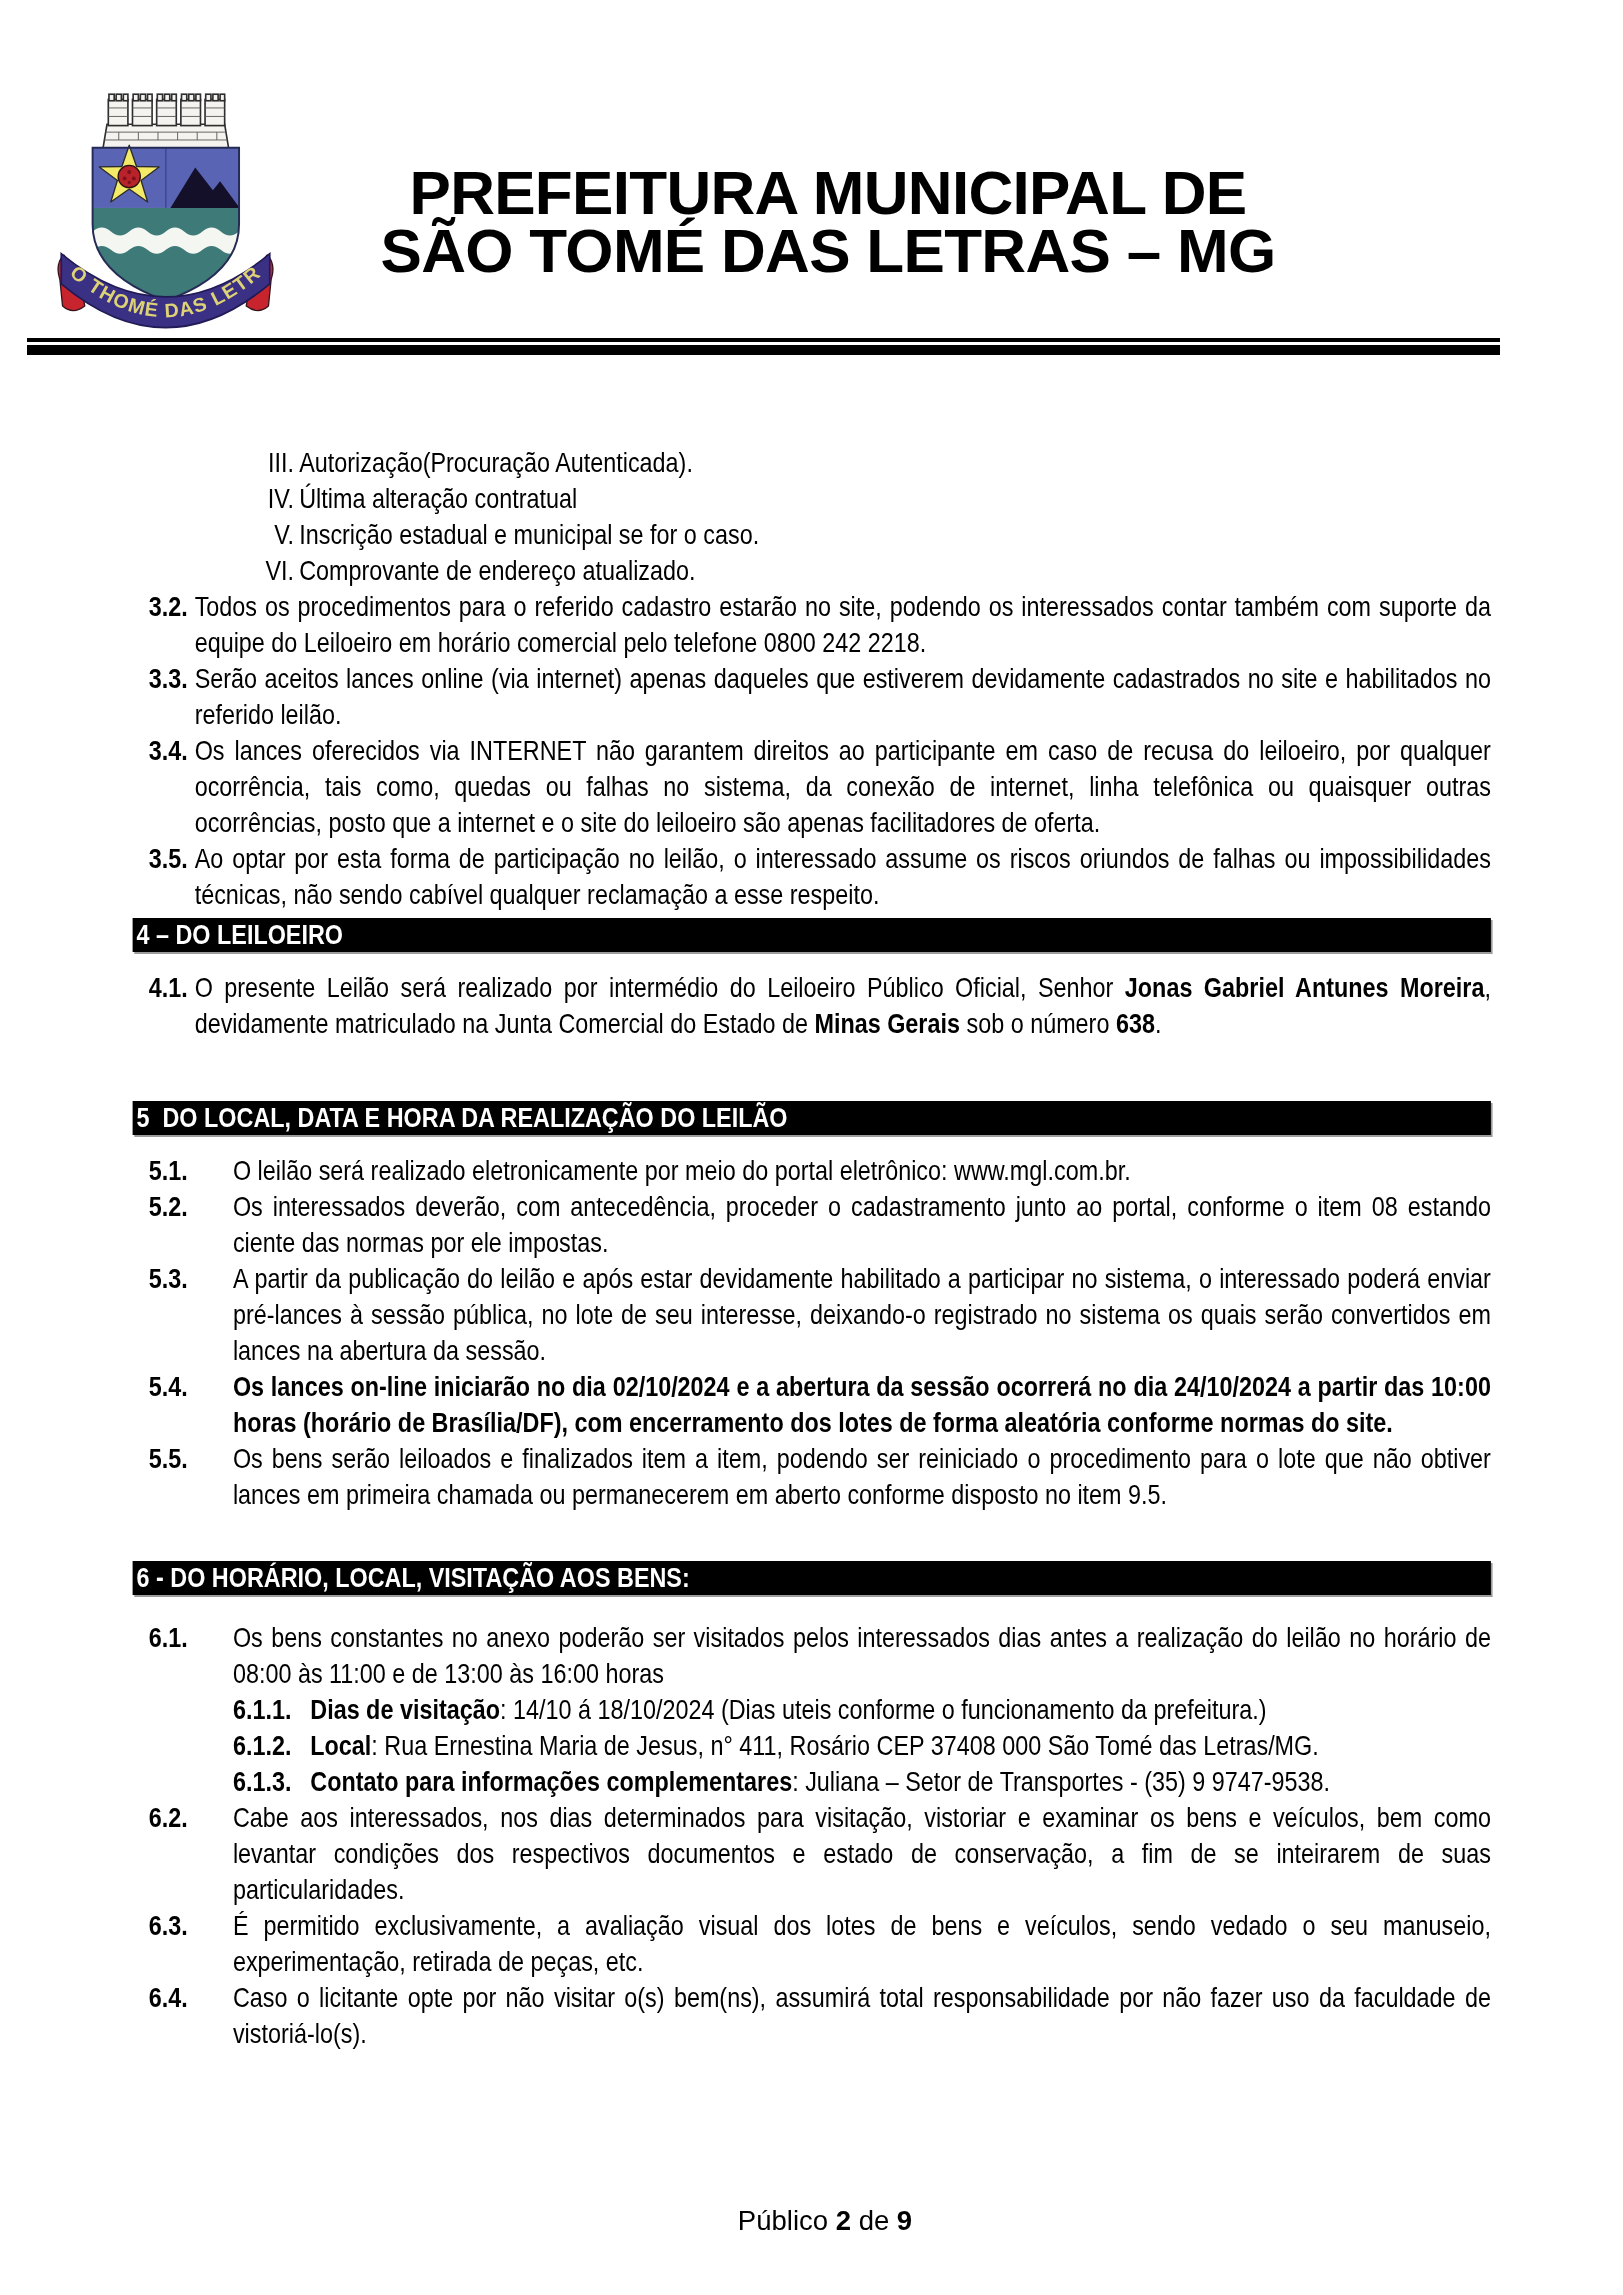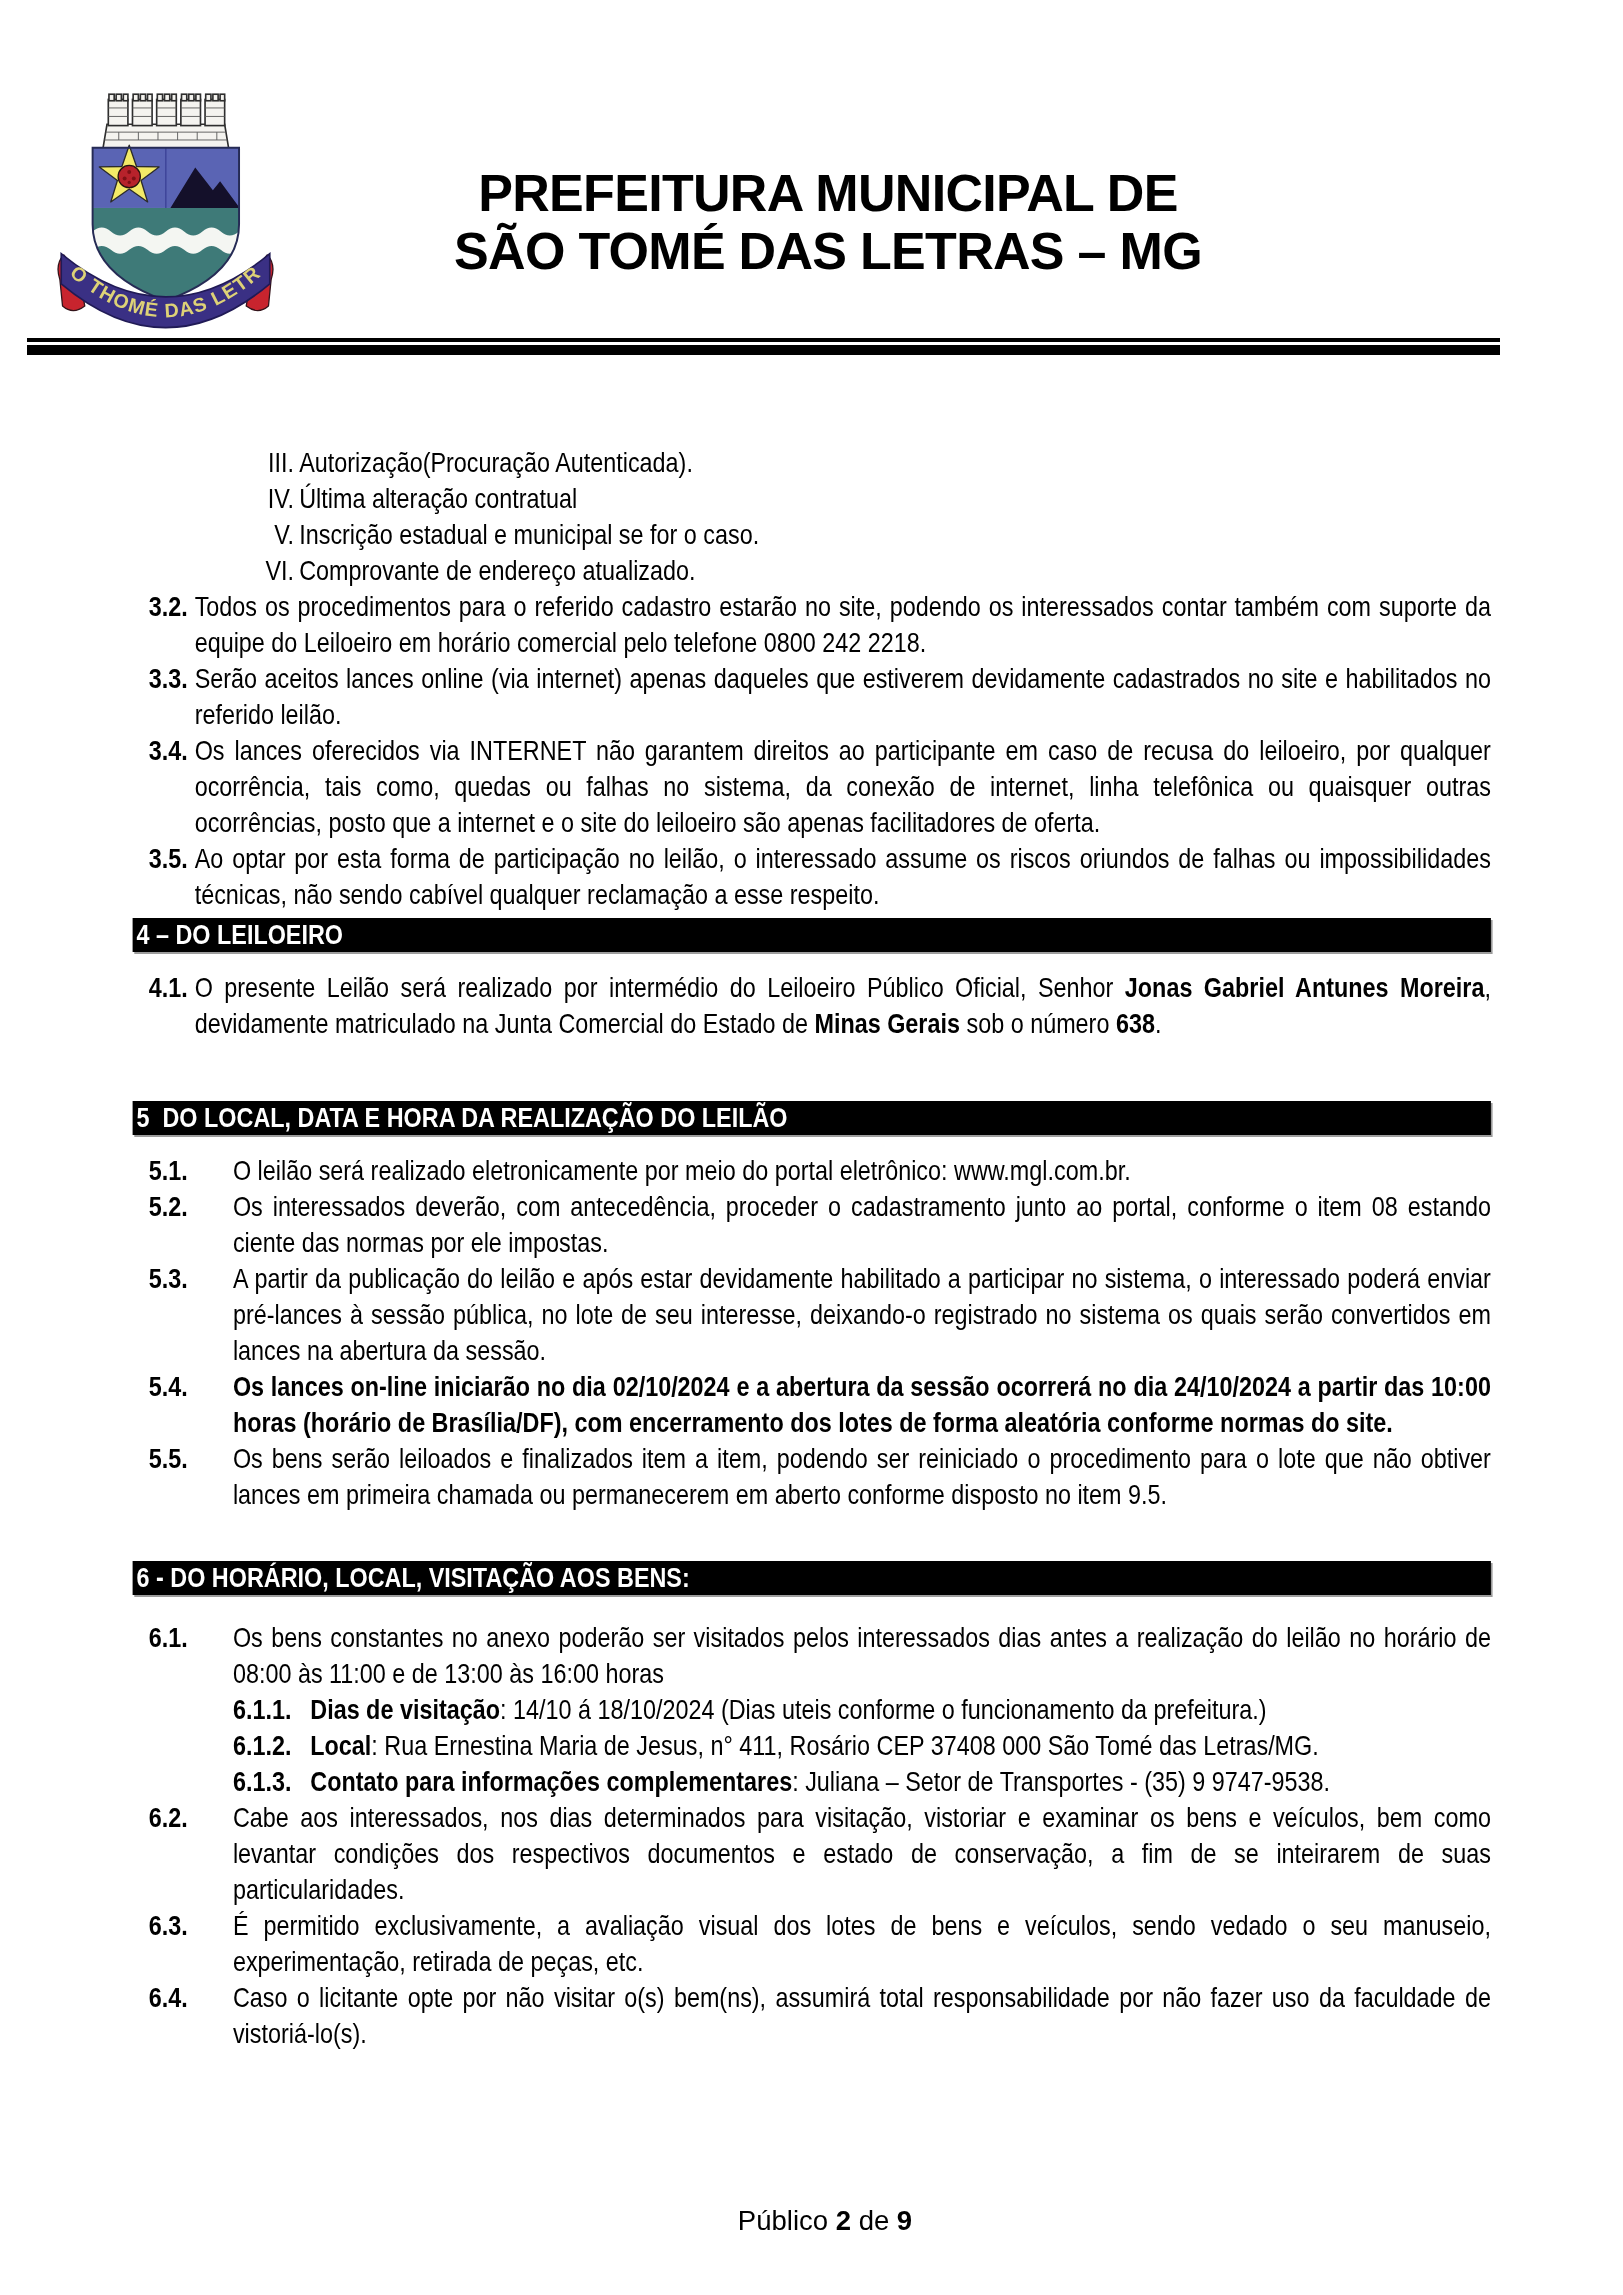--- a/index.html
+++ b/index.html
@@ -4,21 +4,21 @@
 <style>
   html,body { margin:0; padding:0; background:#ffffff; }
   .page {
     position:relative; width:1624px; height:2295px; background:#ffffff;
     font-family:"Liberation Sans", sans-serif; color:#000; overflow:hidden;
   }
   
   .logo { position:absolute; left:56px; top:90px; width:219px; height:249px; }
   .title {
     position:absolute; left:101px; top:164px; width:1454px;
-    text-align:center; font-weight:bold; font-size:52px; line-height:58px; letter-spacing:-0.7px;
+    text-align:center; font-weight:bold; font-size:62px; line-height:58px; letter-spacing:-0.7px;
   }
   .rule-thin  { position:absolute; left:27px; top:338px; width:1473px; height:3.9px;  background:#000; }
   .rule-thick { position:absolute; left:27px; top:345px; width:1473px; height:9.8px; background:#000; }
   
   .narrow { position:absolute; left:0; top:445px; width:1910px; transform:scaleX(0.85); transform-origin:0 0; }
   .content { margin-left:156px; width:1598px; font-size:27.5px; line-height:36px; }
   .para { position:relative; margin:0; text-align:justify; }
   .para .num { position:absolute; top:0; font-weight:bold; }
   .roman { padding-left:196px; text-align:left; }
   .roman .num { left:0; width:190px; text-align:right; font-weight:normal; }

